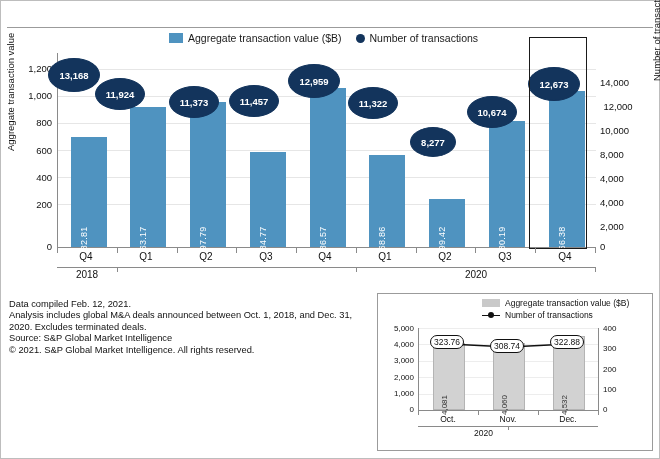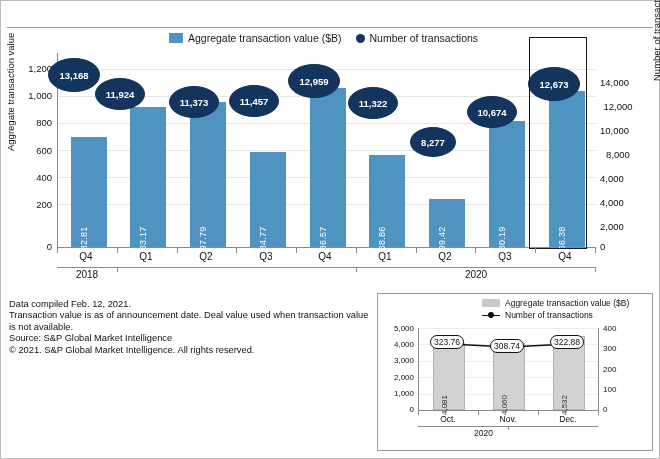--- a/index.html
+++ b/index.html
@@ -181,21 +181,21 @@
     <div class="ytick-left" style="left:18px; top:144px; width:33px;">600</div>
     <div class="ytick-left" style="left:18px; top:171px; width:33px;">400</div>
     <div class="ytick-left" style="left:18px; top:198px; width:33px;">200</div>
     <div class="ytick-left" style="left:18px; top:240px; width:33px;">0</div>
   </div>
 
   <div>
     <div class="ytick-left" style="left:599px; top:76px; width:36px; text-align:left;">14,000</div>
     <div class="ytick-left" style="left:599px; top:100px; width:36px; text-align:center;">12,000</div>
     <div class="ytick-left" style="left:599px; top:124px; width:36px; text-align:left;">10,000</div>
-    <div class="ytick-left" style="left:599px; top:148px; width:36px; text-align:center;">8,000</div>
+    <div class="ytick-left" style="left:599px; top:148px; width:36px; text-align:left;">8,000</div>
     <div class="ytick-left" style="left:599px; top:172px; width:36px; text-align:left;">4,000</div>
     <div class="ytick-left" style="left:599px; top:196px; width:36px; text-align:left;">4,000</div>
     <div class="ytick-left" style="left:599px; top:220px; width:36px; text-align:left;">2,000</div>
     <div class="ytick-left" style="left:599px; top:240px; width:36px; text-align:left;">0</div>
   </div>
 
   <div id="plot">
     <div class="gridline" style="top:16px;"></div>
     <div class="gridline" style="top:43px;"></div>
     <div class="gridline" style="top:70px;"></div>
@@ -289,21 +289,21 @@
 
   <div id="xaxis-sep"></div>
   <div class="yeartick" style="left:116px;"></div>
   <div class="yeartick" style="left:355px;"></div>
   <div class="yeartick" style="left:594px;"></div>
   <div class="yearlab" style="left:58px;  width:56px;">2018</div>
   <div class="yearlab" style="left:415px; width:120px;">2020</div>
 
   <div id="notes">
     <p>Data compiled Feb. 12, 2021.</p>
-    <p>Transaction value is as of announcement date. Deal value used when transaction value is not available.</p>
+    <p>Analysis includes global M&amp;A deals announced between Oct. 1, 2018, and Dec. 31, 2020. Excludes terminated deals.</p>
     <p>Source: S&amp;P Global Market Intelligence</p>
     <p>© 2021. S&amp;P Global Market Intelligence. All rights reserved.</p>
   </div>
 
   <div id="inset">
     <div id="inset-legend">
       <div class="row">
         <span class="swatch"></span>
         <span>Aggregate transaction value ($B)</span>
       </div>

